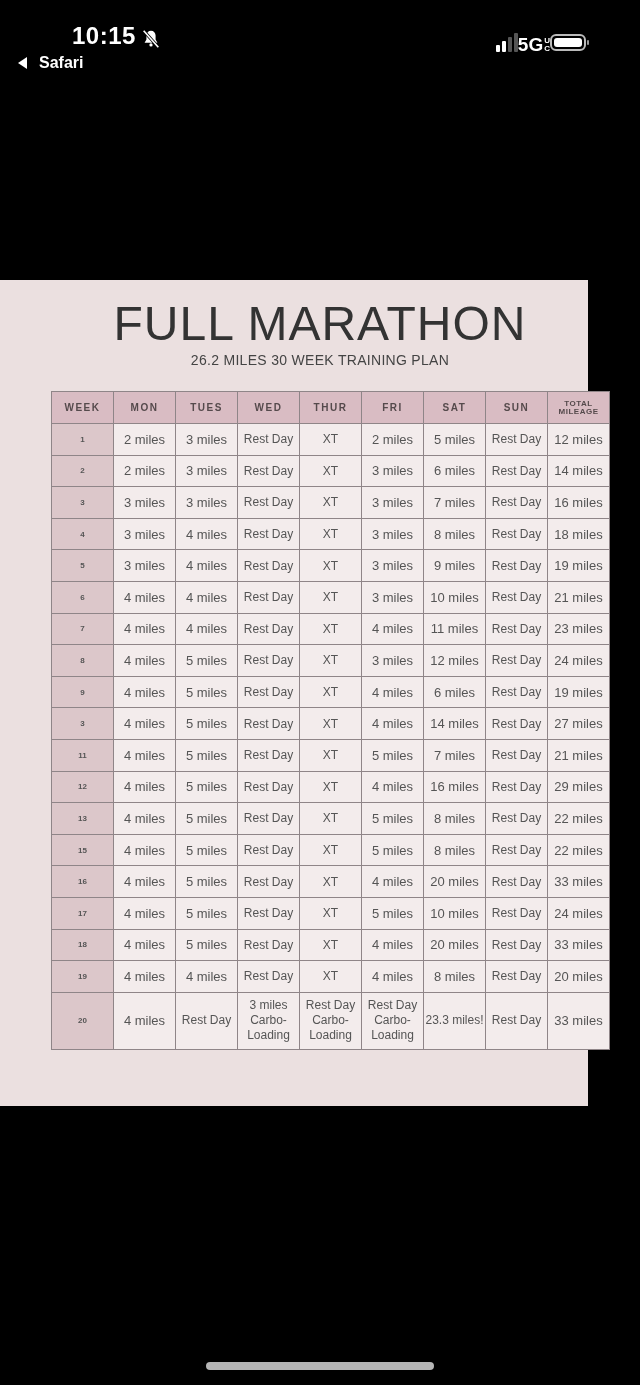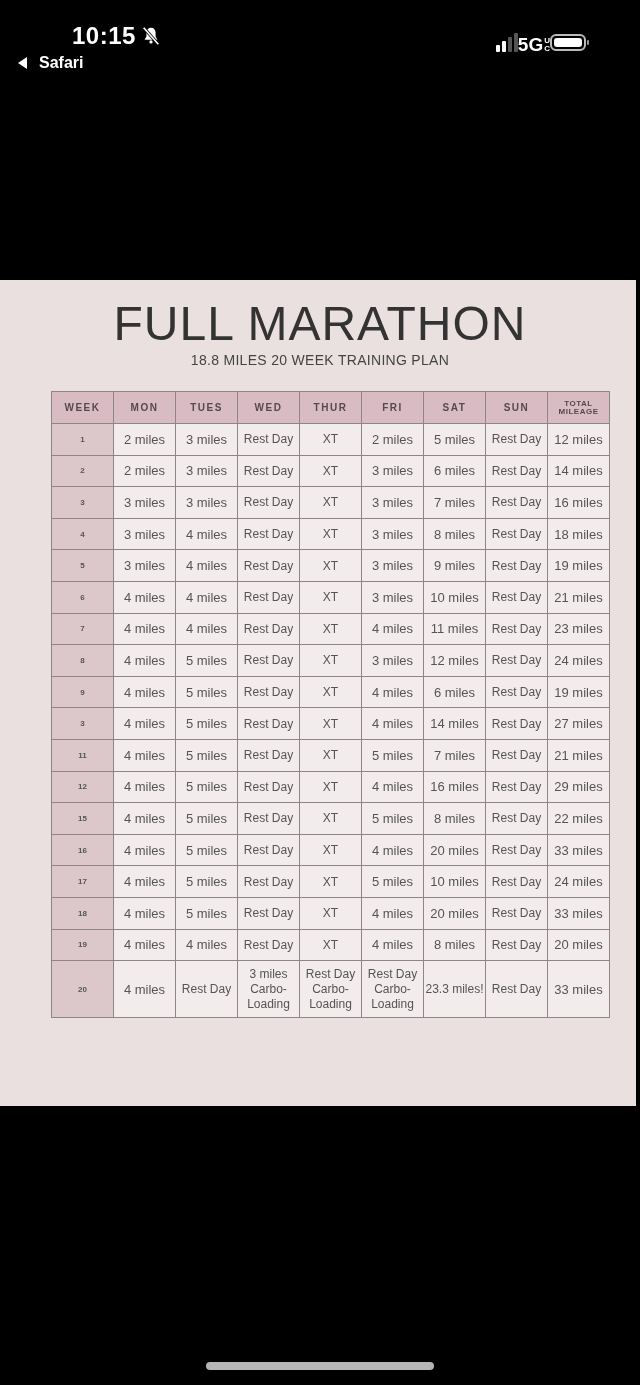--- a/index.html
+++ b/index.html
@@ -1,35 +1,35 @@
 <!DOCTYPE html>
 <html><head>
 <meta charset="utf-8">
 <style>
   html, body { margin: 0; padding: 0; }
   body {
     width: 640px; height: 1385px; background: #000; position: relative; overflow: hidden;
     font-family: "Liberation Sans", sans-serif;
   }
   .status-bar { position: absolute; left: 0; top: 0; width: 640px; height: 90px; color: #fff; }
-  .time { position: absolute; left: 72px; top: 22px; font-size: 24px; font-weight: bold; letter-spacing: 0.5px; display: flex; align-items: center; gap: 4px; }
+  .time { position: absolute; left: 72px; top: 22px; font-size: 24px; font-weight: bold; letter-spacing: 0.5px; display: flex; align-items: flex-end; gap: 4px; }
   .bell { width: 22px; height: 22px; }
   .back { position: absolute; left: 18px; top: 54px; font-size: 16px; font-weight: bold; display: flex; align-items: center; gap: 12px; }
   .back .tri { width: 0; height: 0; border-top: 6px solid transparent; border-bottom: 6px solid transparent; border-right: 9px solid #fff; }
   .right-status { position: absolute; right: 54px; top: 34px; display: flex; gap: 0; }
   .signal { display: flex; align-items: flex-end; gap: 2px; height: 18px; }
   .signal span { width: 4px; background: #fff; border-radius: 1px; }
   .signal span.dim { background: #555; }
   .network { font-size: 19px; font-weight: bold; display: flex; align-items: center; }
   .network small { font-size: 8px; line-height: 8px; display: flex; flex-direction: column; margin-left: 1px; }
   .battery { width: 36px; height: 17px; border: 2px solid #bbb; border-radius: 6px; position: relative; box-sizing: border-box; padding: 2px; }
   .battery .fill { width: 100%; height: 100%; background: #fff; border-radius: 3px; }
   .battery::after { content: ""; position: absolute; right: -5px; top: 4px; width: 2px; height: 5px; background: #999; border-radius: 1px; }
 
-  .image-card { position: absolute; left: 0; top: 280px; width: 588px; height: 826px; background: #ebe0e0; padding-left: 48px; }
+  .image-card { position: absolute; left: 0; top: 280px; width: 588px; height: 826px; background: #ebe0e0; }
   .title { position: absolute; top: 16px; left: 0; width: 640px; text-align: center; font-size: 48px; color: #333; letter-spacing: 1px; font-weight: normal; }
   .subtitle { position: absolute; top: 72px; left: 0; width: 640px; text-align: center; font-size: 14px; color: #444; letter-spacing: 0.3px; }
   table.plan {
     position: absolute; left: 51px; top: 111px; width: 558px;
     border-collapse: collapse; table-layout: fixed;
     background: #f3ecec; color: #555;
   }
   table.plan th, table.plan td { border: 1px solid #8f8588; text-align: center; padding: 0; }
   table.plan th { background: #d9bcc3; color: #554a4c; font-size: 10px; font-weight: bold; letter-spacing: 1.5px; height: 31px; }
   table.plan th.total { font-size: 8px; line-height: 8px; letter-spacing: 0.5px; }
@@ -74,21 +74,21 @@
       </small>
     </div>
     <div class="battery">
         <div class="fill"></div>
       </div>
   </div>
 </div>
 
 <div class="image-card">
   <div class="title">FULL MARATHON</div>
-  <div class="subtitle">18.8 MILES 20 WEEK TRAINING PLAN</div>
+  <div class="subtitle">26.2 MILES 30 WEEK TRAINING PLAN</div>
 
   <table class="plan">
     <colgroup>
       <col style="width:62px">
         <col style="width:62px">
         <col style="width:62px">
         <col style="width:62px">
         <col style="width:62px">
         <col style="width:62px">
         <col style="width:62px">
@@ -235,20 +235,31 @@
           <td>4 miles</td>
           <td>5 miles</td>
           <td class="small">Rest Day</td>
           <td class="small">XT</td>
           <td>4 miles</td>
           <td>16 miles</td>
           <td class="small">Rest Day</td>
           <td>29 miles</td>
         </tr>
         <tr>
+          <td class="week">13</td>
+          <td>4 miles</td>
+          <td>5 miles</td>
+          <td class="small">Rest Day</td>
+          <td class="small">XT</td>
+          <td>5 miles</td>
+          <td>8 miles</td>
+          <td class="small">Rest Day</td>
+          <td>22 miles</td>
+        </tr>
+        <tr>
           <td class="week">15</td>
           <td>4 miles</td>
           <td>5 miles</td>
           <td class="small">Rest Day</td>
           <td class="small">XT</td>
           <td>5 miles</td>
           <td>8 miles</td>
           <td class="small">Rest Day</td>
           <td>22 miles</td>
         </tr>

